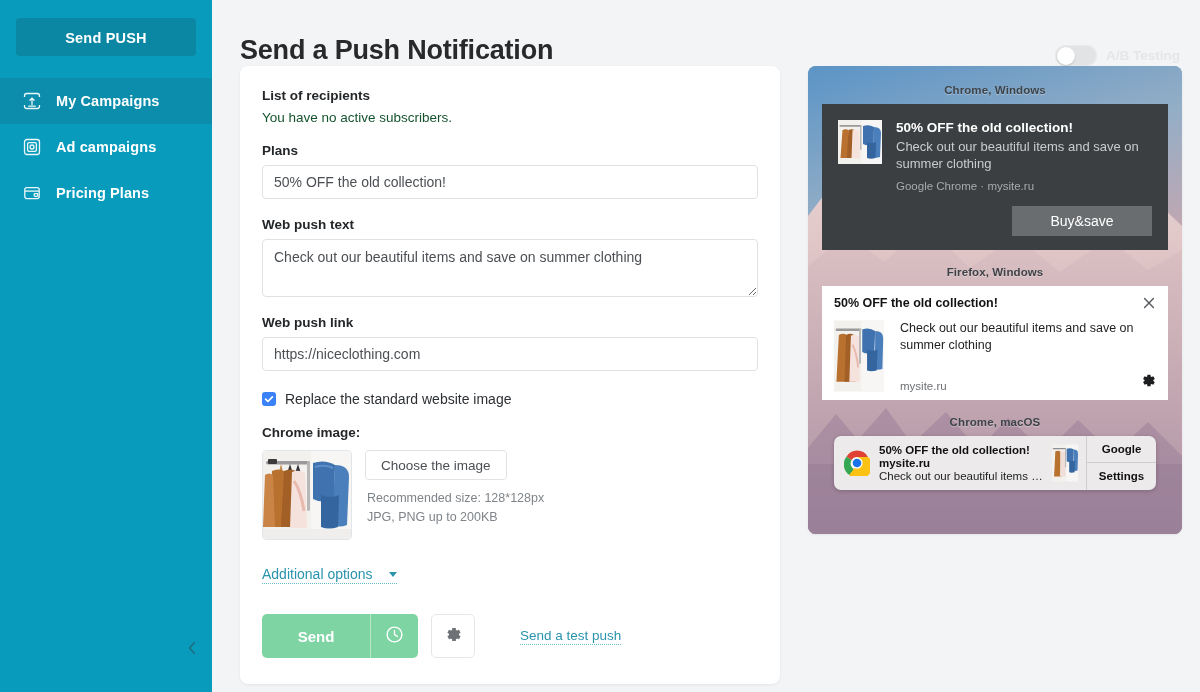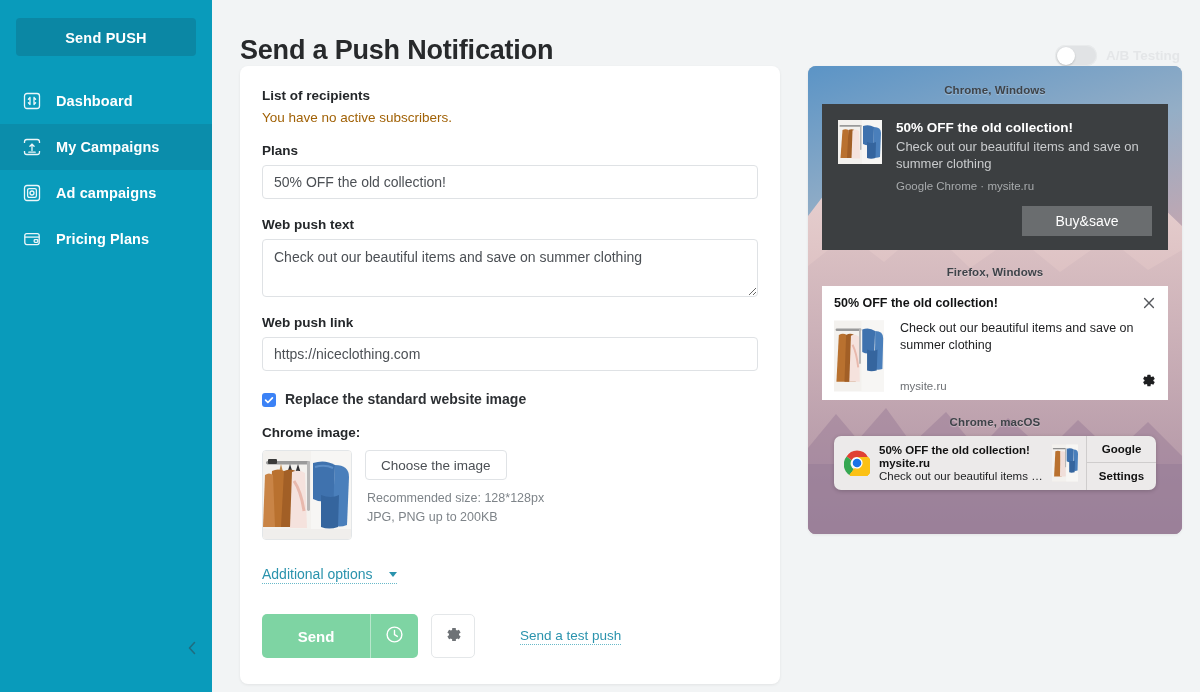--- a/index.html
+++ b/index.html
@@ -105,41 +105,41 @@
     border-radius:8px;
     box-shadow:0 1px 3px rgba(0,0,0,.07);
     padding:22px 22px 26px 22px;
   }
   .field-label {
     font-size:13.5px; font-weight:bold; color:#24272a;
     margin:0 0 7px 0;
   }
   .label-gap { margin-top:18px; }
   .error-text {
-    font-size:13.5px; color:#a16207; margin:0 0 4px 0;
+    font-size:13.5px; color:#14532d; margin:0 0 4px 0;
   }
   .text-input {
     width:100%; height:34px;
     border:1px solid #dfe2e5; border-radius:4px;
     padding:0 11px;
     font-size:14px; color:#4c5055;
     font-family:"Liberation Sans", sans-serif;
     background:#fff;
     outline:none;
   }
   .textarea-input {
     width:100%; height:58px;
     border:1px solid #dfe2e5; border-radius:4px;
     padding:8px 11px;
     font-size:14px; color:#4c5055; line-height:1.35;
     font-family:"Liberation Sans", sans-serif;
     background:#fff; resize:vertical; outline:none;
     display:block;
   }
-  .check-row { display:flex; align-items:flex-end; margin-top:20px;font-weight:bold; }
+  .check-row { display:flex; align-items:center; margin-top:20px; }
   .check-box {
     width:14px; height:14px; flex:0 0 14px;
     border-radius:3px; background:#3b82f6;
     display:flex; align-items:center; justify-content:center;
     margin-right:9px; cursor:pointer;
   }
   .check-box svg { display:block; }
   .check-label { font-size:14px; color:#2d3034; }
 
   .img-row { display:flex; align-items:flex-start; margin-top:10px; gap:13px; }
@@ -218,21 +218,21 @@
   }
   .ncw-top { display:flex; gap:14px; }
   .ncw-thumb { width:44px; height:44px; flex:0 0 44px; overflow:hidden; background:#fff; }
   .ncw-body { flex:1 1 auto; min-width:0; }
   .ncw-title { font-size:13.5px; font-weight:bold; color:#ffffff; margin:0 0 3px 0; }
   .ncw-text { font-size:13px; color:#c9cbcd; line-height:1.33; margin:0 0 7px 0; }
   .ncw-meta { font-size:11.5px; color:#a7aaac; margin:0; }
   .ncw-btnrow { display:flex; justify-content:flex-end; margin-top:14px; }
   .ncw-btn {
     background:#6a6d6f; color:#fff; font-size:14px;
-    padding:7px 0; width:130px; text-align:center; cursor:pointer;
+    padding:7px 0; width:140px; text-align:center; cursor:pointer;
   }
 
   
   .note-ff {
     background:#ffffff; padding:10px 12px 8px 12px;
   }
   .ff-head { display:flex; align-items:flex-start; }
   .ff-title { font-size:12.5px; font-weight:bold; color:#121314; margin:0; flex:1 1 auto; }
   .ff-close { cursor:pointer; margin-left:8px; }
   .ff-body { display:flex; gap:16px; margin-top:6px; }
@@ -266,30 +266,20 @@
 </head>
 <body>
 
 <div class="app">
 
   <aside class="sidebar">
     <button class="send-push-btn">Send PUSH</button>
 
     <nav class="nav">
 
-      <div class="nav-item">
-        <span class="nav-ico">
-          <svg width="18" height="18" viewBox="0 0 18 18" fill="none" stroke="#ffffff" stroke-width="1.3">
-            <rect x="1.5" y="1.5" width="15" height="15" rx="2.5"></rect>
-            <path d="M7 5.5v7M7 5.5l-1.6 1.8M7 12.5l-1.6-1.8" stroke-linecap="round"></path>
-            <path d="M11 12.5v-7M11 5.5l1.6 1.8M11 12.5l1.6-1.8" stroke-linecap="round"></path>
-          </svg>
-        </span>
-        <span class="nav-label">Dashboard</span>
-      </div>
 
       <div class="nav-item active">
         <span class="nav-ico">
           <svg width="18" height="18" viewBox="0 0 18 18" fill="none" stroke="#ffffff" stroke-width="1.3">
             <path d="M1.5 5V3.8A2.3 2.3 0 0 1 3.8 1.5h10.4A2.3 2.3 0 0 1 16.5 3.8V5M1.5 13v1.2a2.3 2.3 0 0 0 2.3 2.3h10.4a2.3 2.3 0 0 0 2.3-2.3V13"></path>
             <path d="M9 12.6V6.1M9 6.1 6.9 8.3M9 6.1l2.1 2.2" stroke-linecap="round" stroke-linejoin="round"></path>
             <path d="M5.8 14.2h6.4" stroke-linecap="round"></path>
           </svg>
         </span>
         <span class="nav-label">My Campaigns</span>

